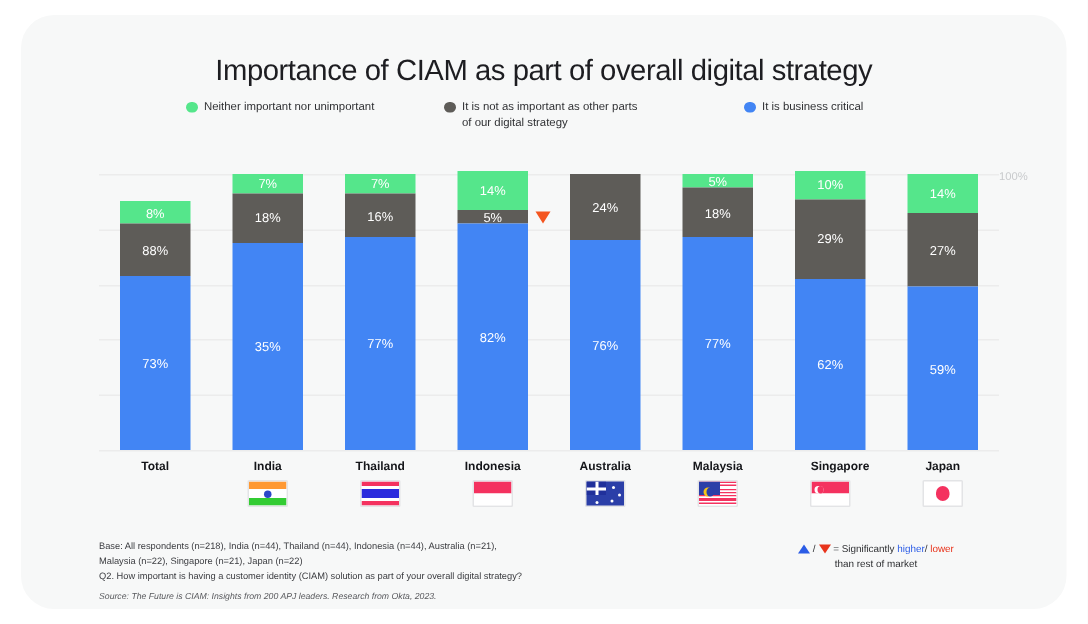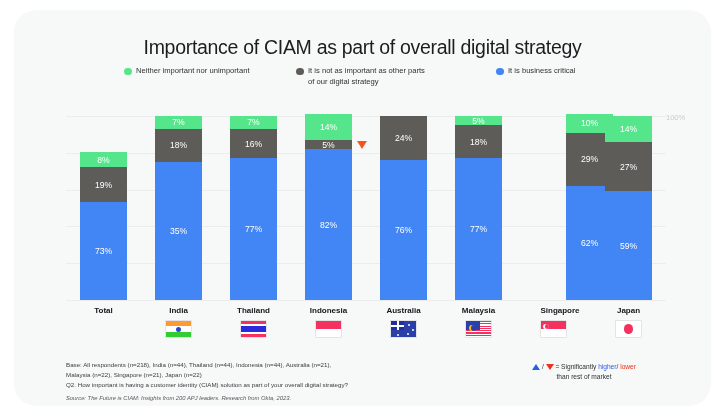--- a/index.html
+++ b/index.html
@@ -159,23 +159,23 @@
       <div class="grid" style="top: 147.2px;"></div>
       <div class="grid" style="top: 110.4px;"></div>
       <div class="grid" style="top: 73.6px;"></div>
       <div class="grid" style="top: 36.8px;"></div>
       <div class="grid" style="top: 0px;"></div>
       <div class="bar" style="left: 14px;">
         <div class="seg green" style="height: 14.72px;">
           <span>8%</span>
         </div>
         <div class="seg gray" style="height: 34.96px;">
-          <span>19%</span>
-        </div>
-        <div class="seg blue" style="height: 98px; text-align: right;">
+          <span>88%</span>
+        </div>
+        <div class="seg blue" style="height: 116px; text-align: right;">
           <span>73%</span>
         </div>
       </div>
       <div class="bar" style="left: 89px;">
         <div class="seg green" style="height: 12.88px;">
           <span>7%</span>
         </div>
         <div class="seg gray" style="height: 33.12px;">
           <span>18%</span>
         </div>
@@ -218,21 +218,21 @@
         <div class="seg green" style="height: 9.2px;">
           <span>5%</span>
         </div>
         <div class="seg gray" style="height: 33.12px;">
           <span>18%</span>
         </div>
         <div class="seg blue" style="height: 141.68px;">
           <span>77%</span>
         </div>
       </div>
-      <div class="bar" style="left: 464px; margin-left: 36px;">
+      <div class="bar" style="left: 464px;">
         <div class="seg green" style="height: 18.4px;">
           <span>10%</span>
         </div>
         <div class="seg gray" style="height: 53.36px;">
           <span>29%</span>
         </div>
         <div class="seg blue" style="height: 114.08px;">
           <span>62%</span>
         </div>
       </div>

